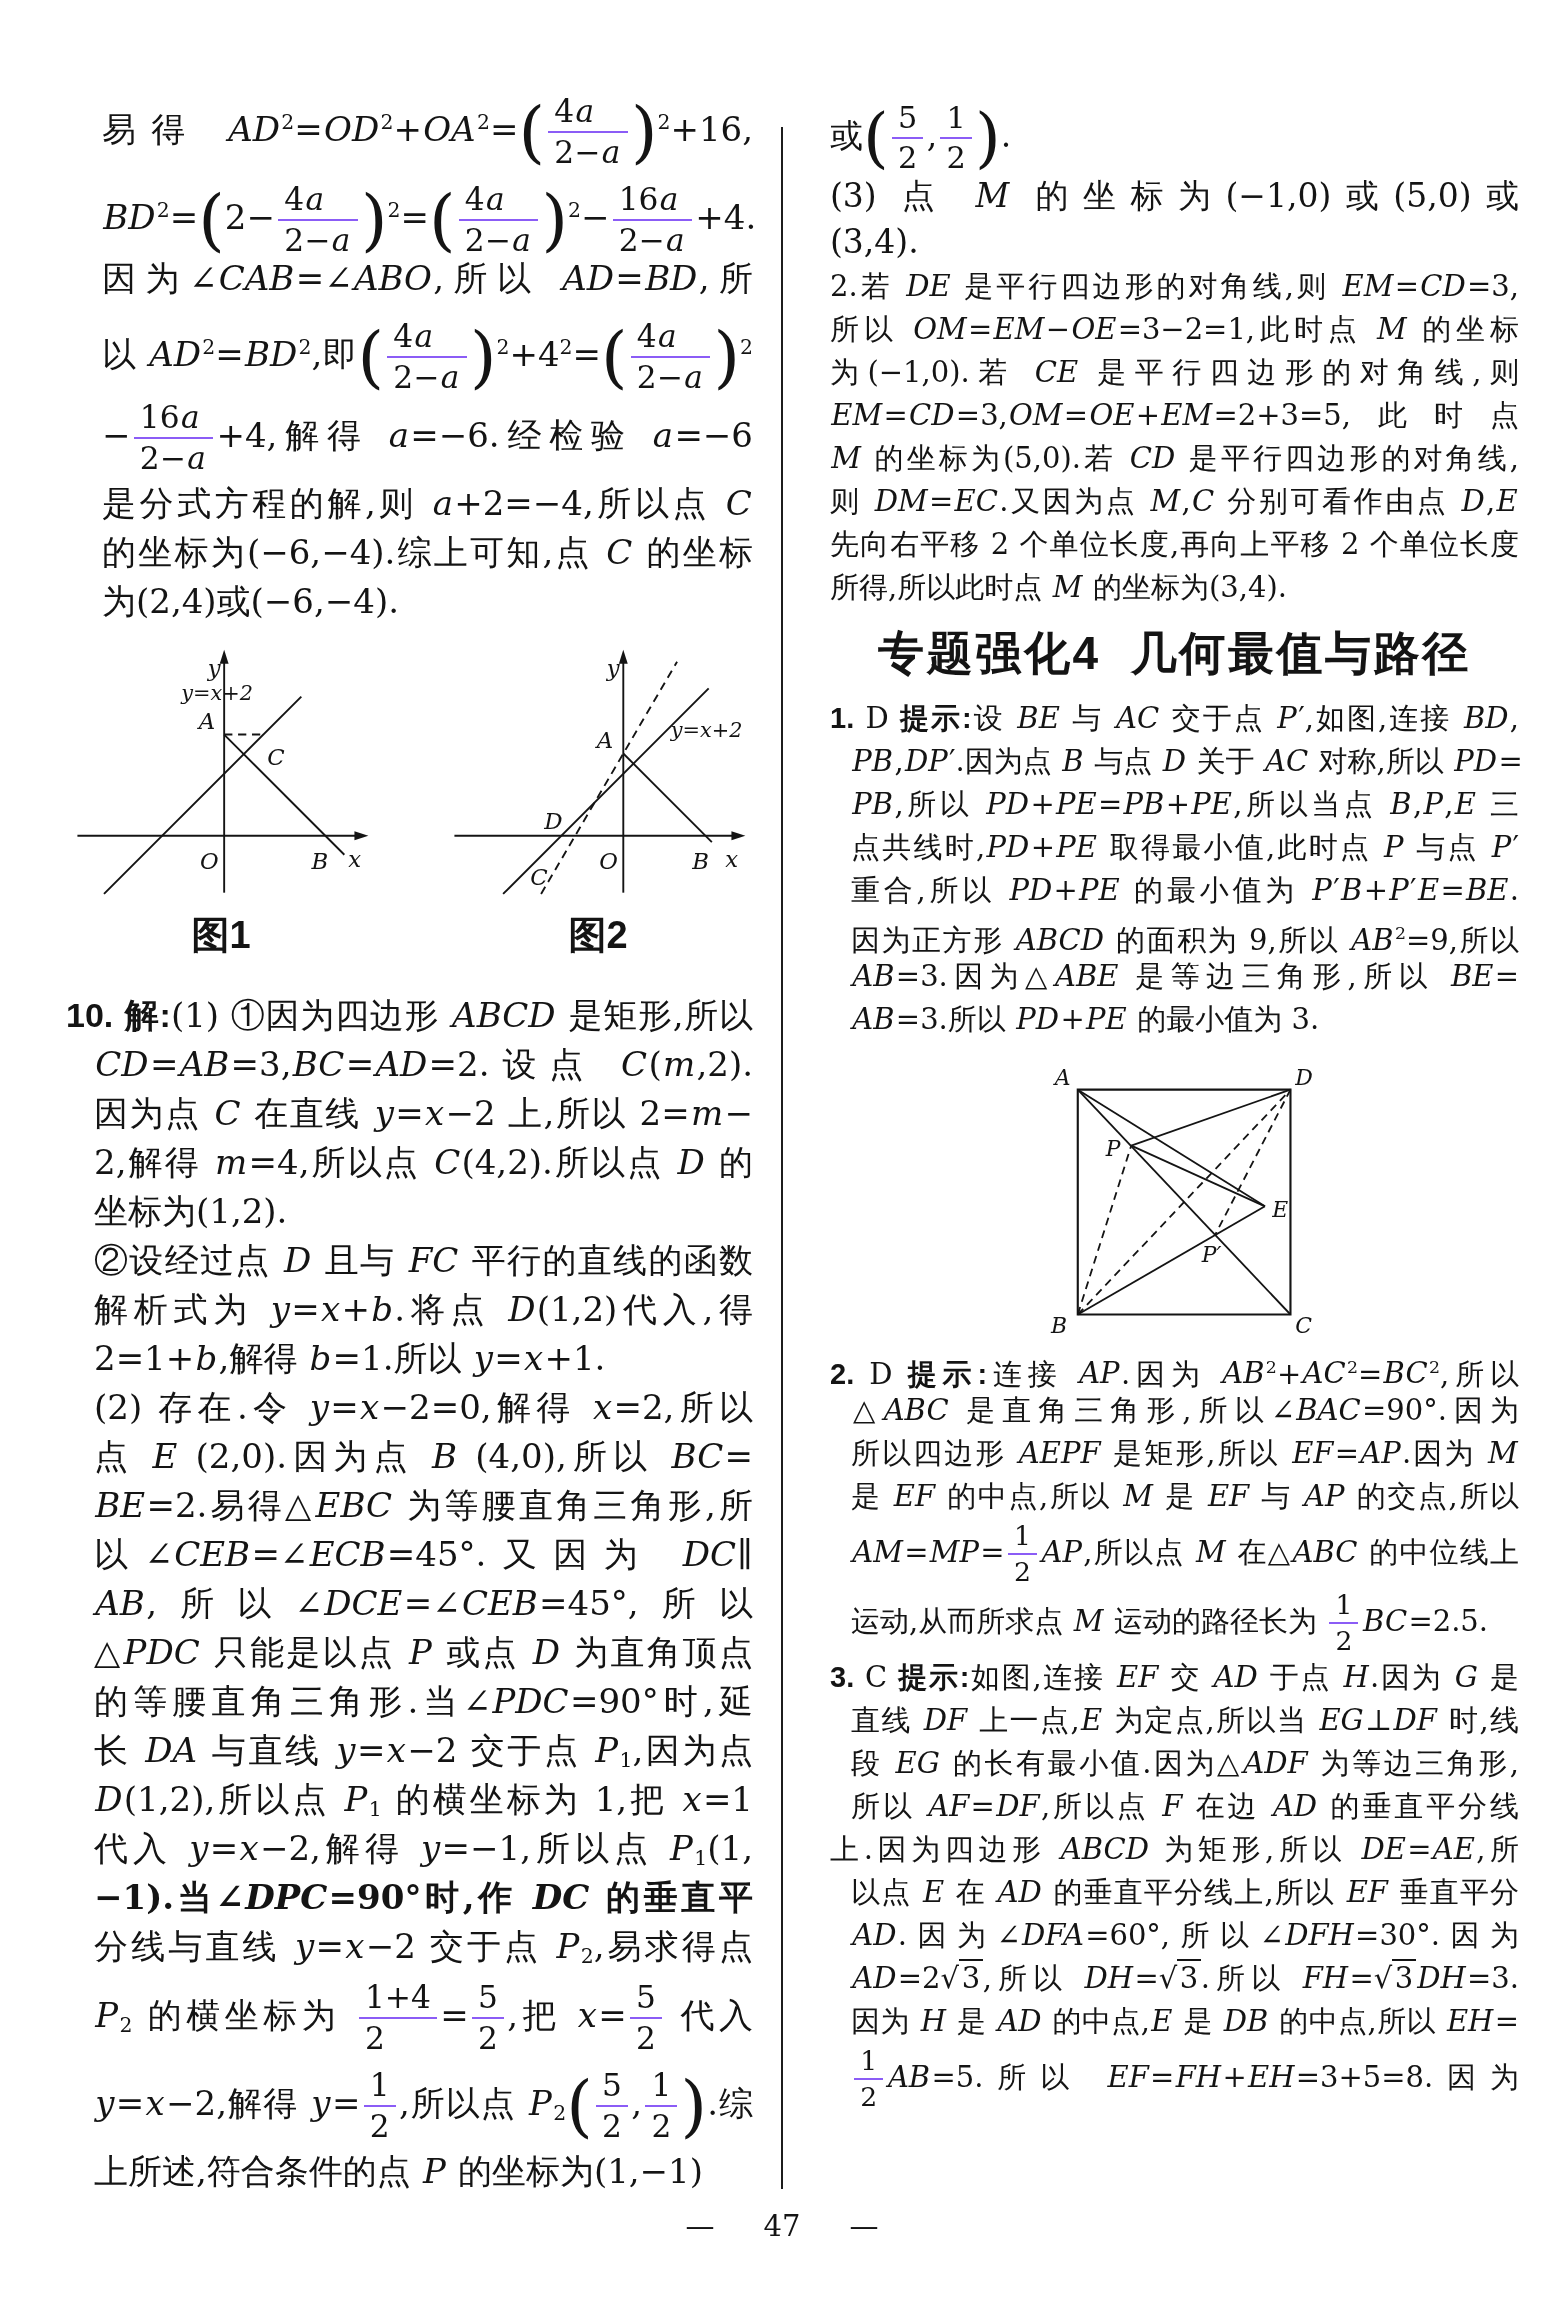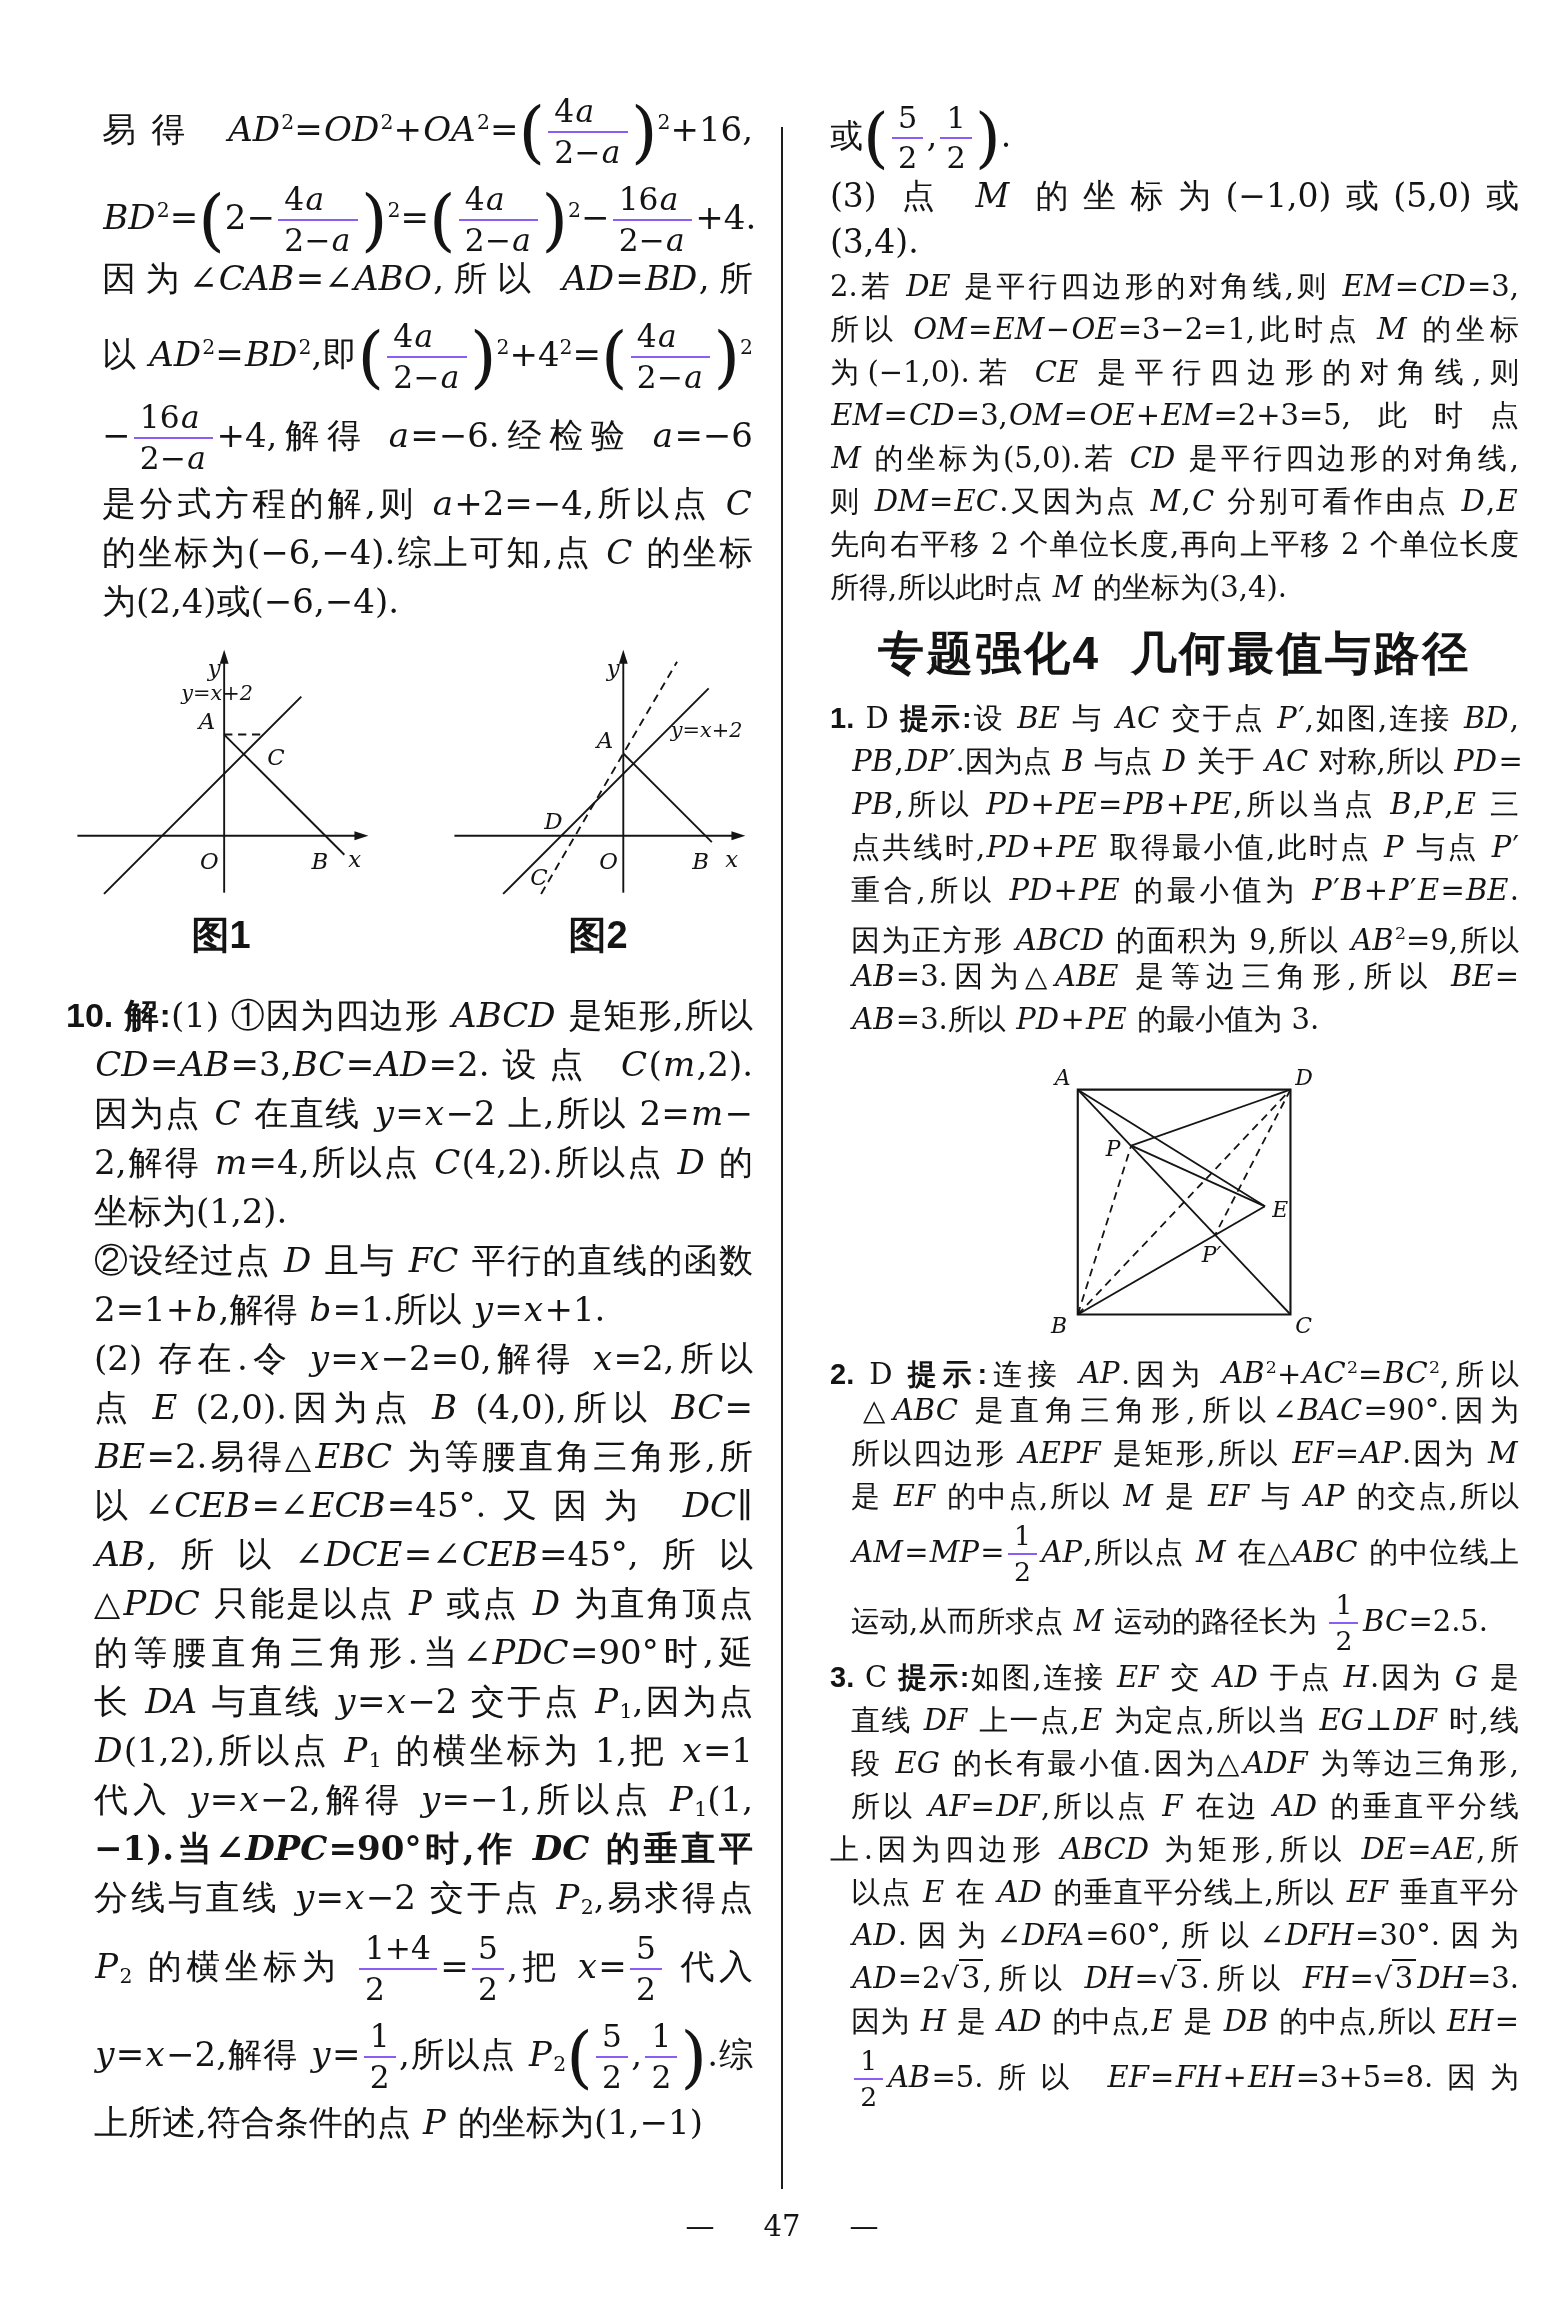--- a/index.html
+++ b/index.html
@@ -109,20 +109,21 @@
     </div>
   </div>
 
   <div id="p10">
       <div class="ln reg"><b class="hb">10.</b> <b class="hb">解:</b>(1) ①因为四边形 <i>ABCD</i> 是矩形,所以</div>
       <div class="ln reg" style="margin-left: 28px;"><i>CD</i>=<i>AB</i>=3,<i>BC</i>=<i>AD</i>=2.设点 <i>C</i>(<i>m</i>,2).</div>
       <div class="ln reg" style="margin-left: 28px;">因为点 <i>C</i> 在直线 <i>y</i>=<i>x</i>−2 上,所以 2=<i>m</i>−</div>
       <div class="ln reg" style="margin-left: 28px;">2,解得 <i>m</i>=4,所以点 <i>C</i>(4,2).所以点 <i>D</i> 的</div>
       <div class="ln reg end" style="margin-left: 28px;">坐标为(1,2).</div>
       <div class="ln reg" style="margin-left: 28px;">②设经过点 <i>D</i> 且与 <i>FC</i> 平行的直线的函数</div>
+      <div class="ln reg" style="margin-left: 28px;">解析式为 <i>y</i>=<i>x</i>+<i>b</i>.将点 <i>D</i>(1,2)代入,得</div>
       <div class="ln reg end" style="margin-left: 28px;">2=1+<i>b</i>,解得 <i>b</i>=1.所以 <i>y</i>=<i>x</i>+1.</div>
       <div class="ln reg" style="margin-left: 28px;">(2) 存在.令 <i>y</i>=<i>x</i>−2=0,解得 <i>x</i>=2,所以</div>
       <div class="ln reg" style="margin-left: 28px;">点 <i>E</i> (2,0).因为点 <i>B</i> (4,0),所以 <i>BC</i>=</div>
       <div class="ln reg" style="margin-left: 28px;"><i>BE</i>=2.易得△<i>EBC</i> 为等腰直角三角形,所</div>
       <div class="ln reg" style="margin-left: 28px;">以∠<i>CEB</i>=∠<i>ECB</i>=45°.又因为 <i>DC</i>∥</div>
       <div class="ln reg" style="margin-left: 28px;"><i>AB</i>,所以∠<i>DCE</i>=∠<i>CEB</i>=45°,所以</div>
       <div class="ln reg" style="margin-left: 28px;">△<i>PDC</i> 只能是以点 <i>P</i> 或点 <i>D</i> 为直角顶点</div>
       <div class="ln reg" style="margin-left: 28px;">的等腰直角三角形.当∠<i>PDC</i>=90°时,延</div>
       <div class="ln reg" style="margin-left: 28px;">长 <i>DA</i> 与直线 <i>y</i>=<i>x</i>−2 交于点 <i>P</i><sub>1</sub>,因为点</div>
       <div class="ln reg" style="margin-left: 28px;"><i>D</i>(1,2),所以点 <i>P</i><sub>1</sub> 的横坐标为 1,把 <i>x</i>=1</div>
@@ -184,21 +185,21 @@
       <text x="56" y="460">B</text>
       <text x="458" y="460">C</text>
       <text x="146" y="170">P</text>
       <text x="420" y="270">E</text>
       <text x="304" y="344">P′</text>
     </svg>
   </div>
 
   <div id="p2">
       <div class="ln reg"><b class="hb">2.</b> D  <b class="hb">提示:</b>连接 <i>AP</i>.因为 <i>AB</i><sup>2</sup>+<i>AC</i><sup>2</sup>=<i>BC</i><sup>2</sup>,所以</div>
-      <div class="ln reg" style="margin-left: 33px;">△<i>ABC</i> 是直角三角形,所以∠<i>BAC</i>=90°.因为</div>
+      <div class="ln reg" style="margin-left: 23px;">△<i>ABC</i> 是直角三角形,所以∠<i>BAC</i>=90°.因为</div>
       <div class="ln reg" style="margin-left: 21px;">所以四边形 <i>AEPF</i> 是矩形,所以 <i>EF</i>=<i>AP</i>.因为 <i>M</i></div>
       <div class="ln reg" style="margin-left: 21px;">是 <i>EF</i> 的中点,所以 <i>M</i> 是 <i>EF</i> 与 <i>AP</i> 的交点,所以</div>
       <div class="ln tl" style="margin-left: 21px;"><i>AM</i>=<i>MP</i>=<span class="fr"><span class="fn">1</span><span class="fd">2</span></span><i>AP</i>,所以点 <i>M</i> 在△<i>ABC</i> 的中位线上</div>
       <div class="ln tl end" style="margin-left: 21px;">运动,从而所求点 <i>M</i> 运动的路径长为 <span class="fr"><span class="fn">1</span><span class="fd">2</span></span><i>BC</i>=2.5.</div>
     </div>
 
   <div id="p3">
       <div class="ln reg"><b class="hb">3.</b> C  <b class="hb">提示:</b>如图,连接 <i>EF</i> 交 <i>AD</i> 于点 <i>H</i>.因为 <i>G</i> 是</div>
       <div class="ln reg" style="margin-left: 21px;">直线 <i>DF</i> 上一点,<i>E</i> 为定点,所以当 <i>EG</i>⊥<i>DF</i> 时,线</div>
       <div class="ln reg" style="margin-left: 21px;">段 <i>EG</i> 的长有最小值.因为△<i>ADF</i> 为等边三角形,</div>

